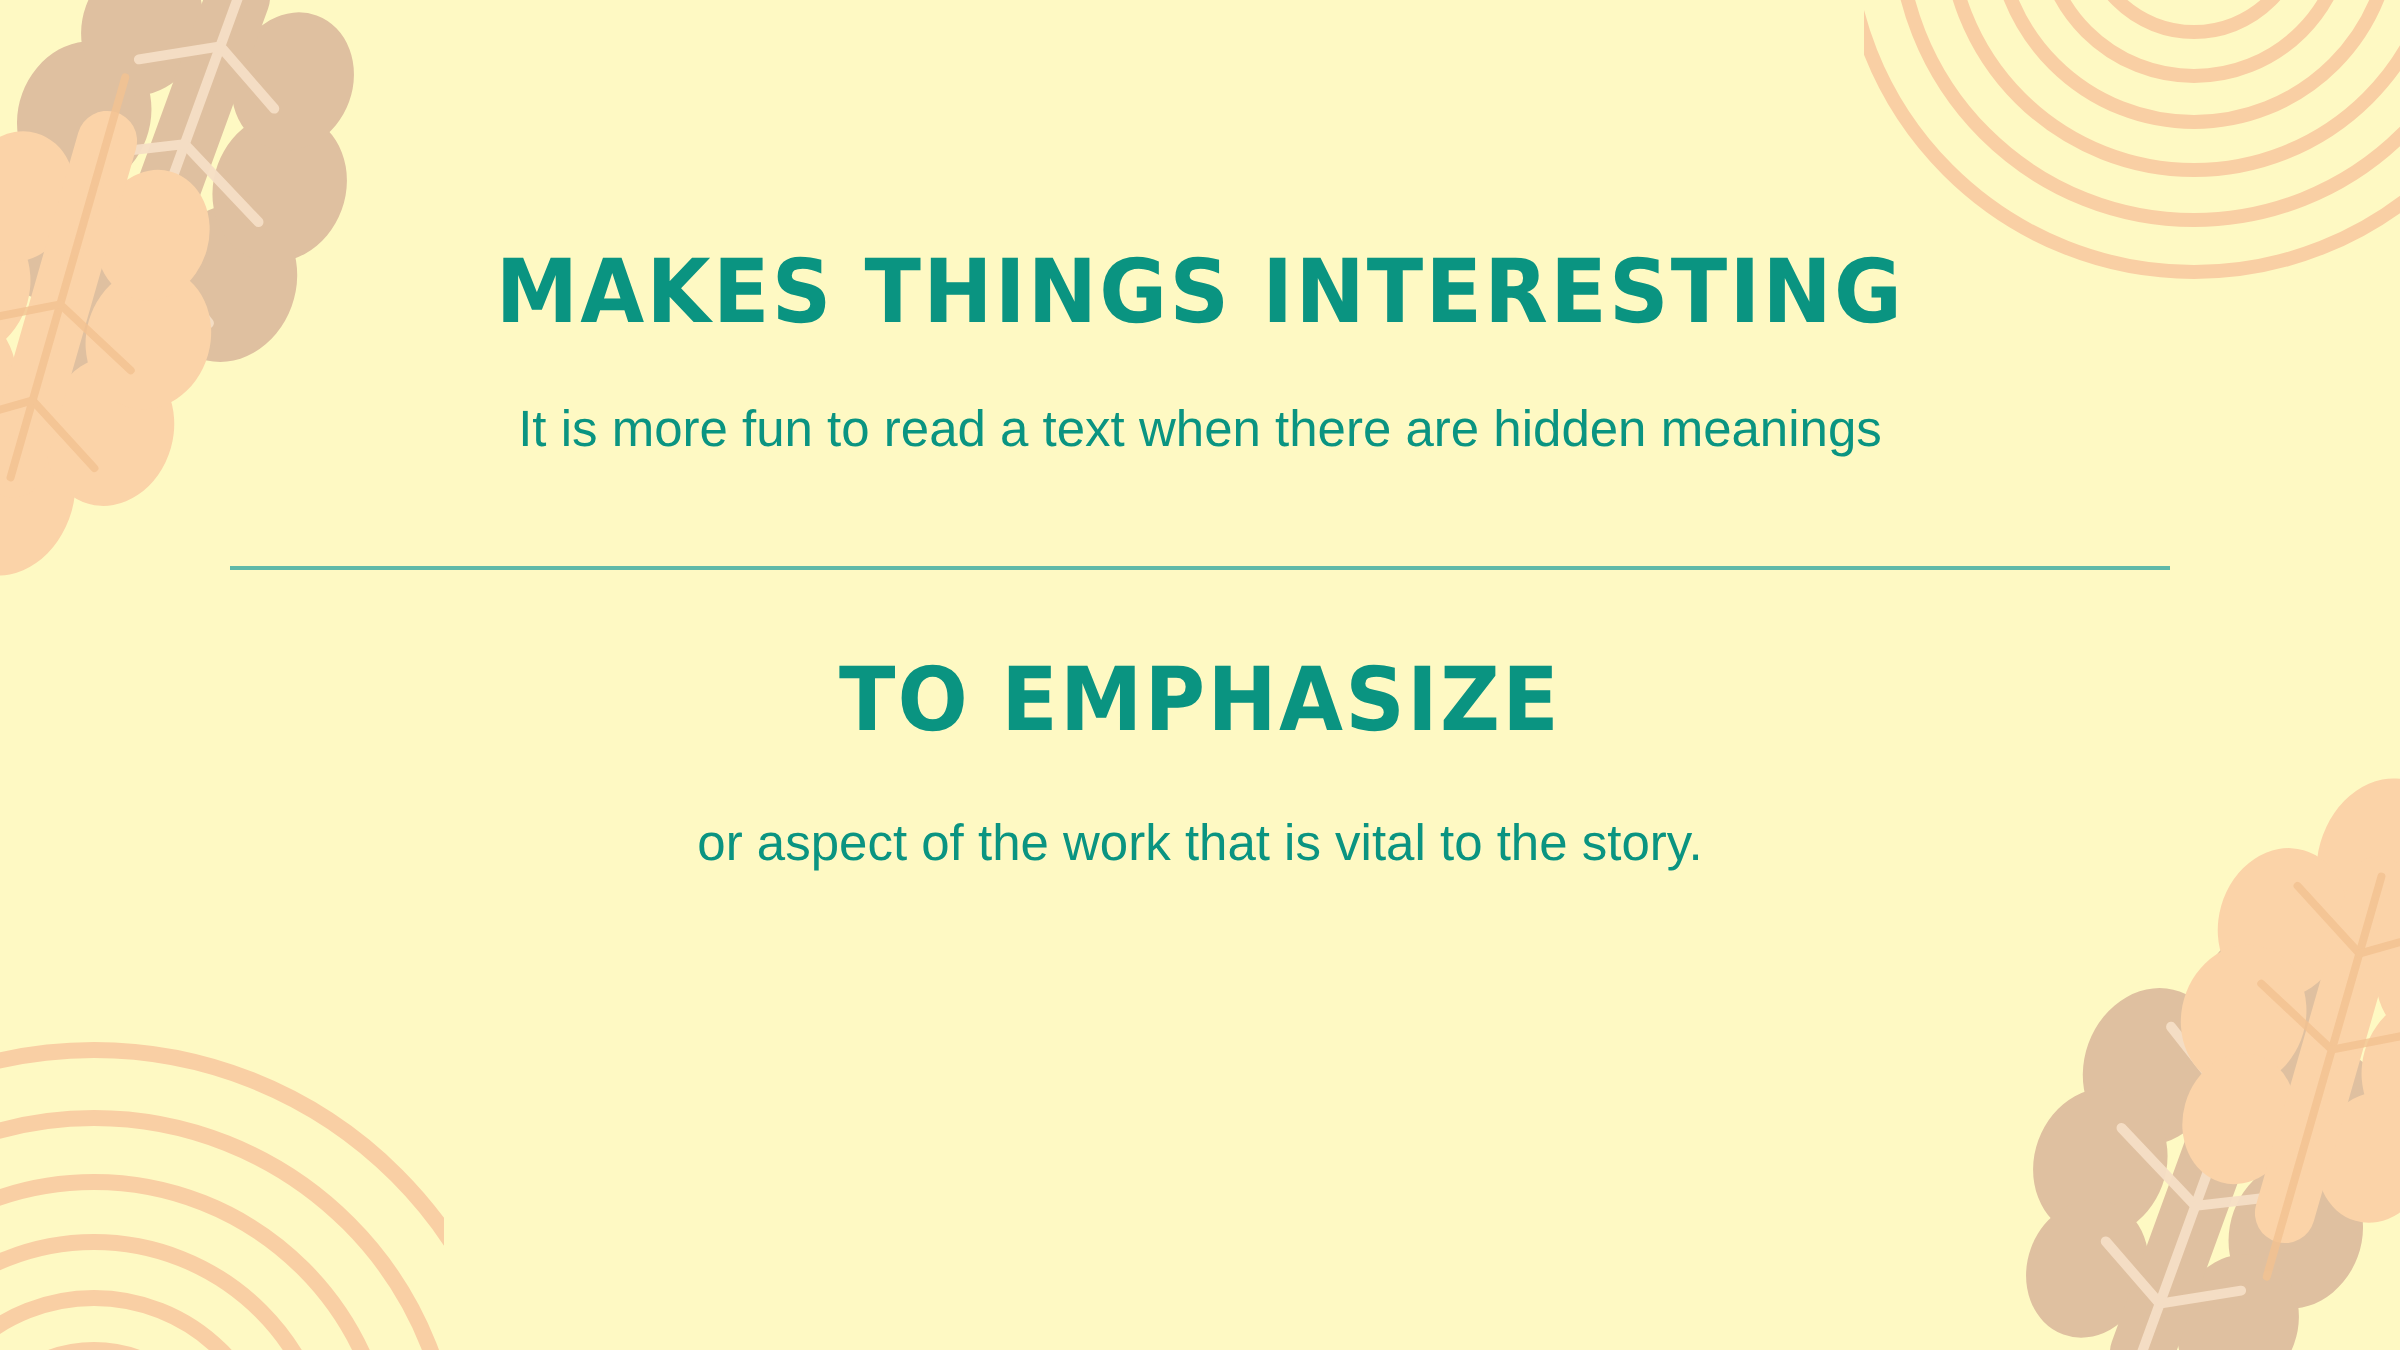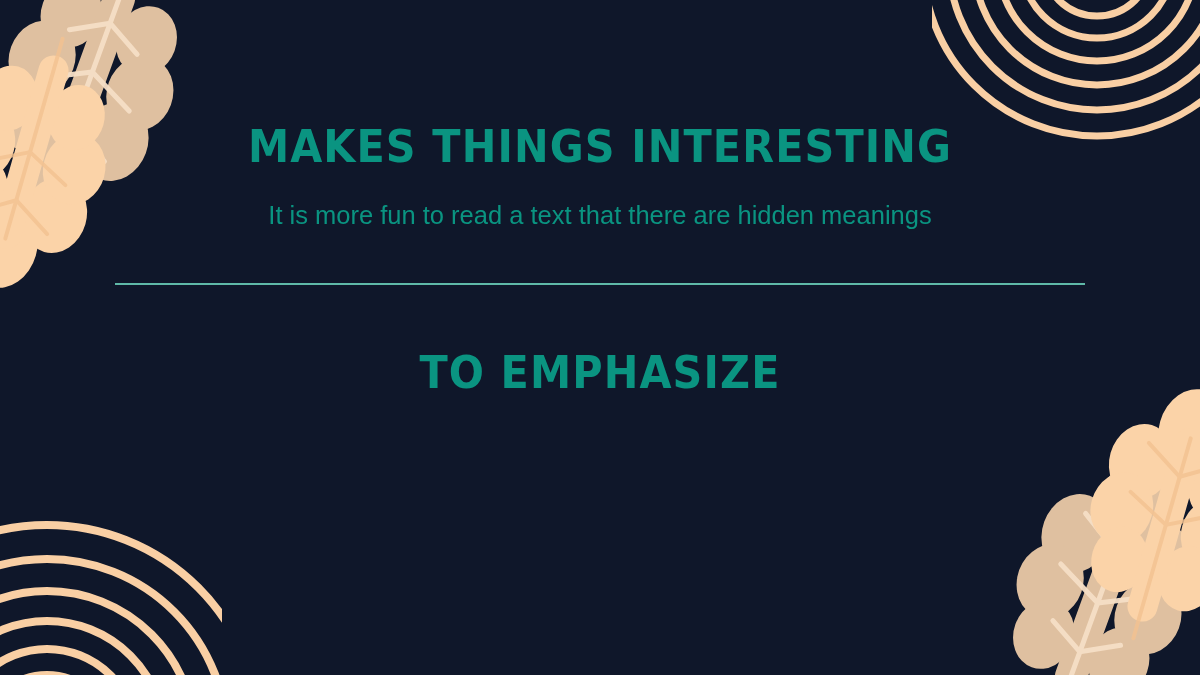--- a/index.html
+++ b/index.html
@@ -9,21 +9,21 @@
   body {
     width: 1200px;
     height: 675px;
     overflow: hidden;
     font-family: "Liberation Sans", sans-serif;
   }
   #slide {
     position: relative;
     width: 1200px;
     height: 675px;
-    background: #0f172a;
+    background: #fef9c3;
     overflow: hidden;
   }
 
   
   .decor {
     position: absolute;
     pointer-events: none;
   }
   .decor svg { display: block; }
 
@@ -74,21 +74,21 @@
     display: flex;
     justify-content: center;
     margin-top: 47px;
   }
   #divider {
     width: 970px;
     height: 2px;
     background: #5FB9A8;
   }
 
-  #section-two { margin-top: 66px; }
+  #section-two { margin-top: 44px; }
   #section-two .body-text { margin-top: 28px; }
 </style>
 </head>
 <body>
 
 <div id="slide">
 
   <div class="decor" id="decor-top-left">
     <svg viewBox="0 0 300 330" xmlns="http://www.w3.org/2000/svg">
       <g transform="rotate(200 150 165)">
@@ -218,28 +218,29 @@
         </g>
       </g>
     </svg>
   </div>
 
   <div id="content">
 
     <div class="section" id="section-one">
       <h1 class="heading">MAKES THINGS INTERESTING</h1>
       <p class="body-text">
-        <span class="line">It is more fun to read a text that there are hidden meanings</span>
+        <span class="line">It is more fun to read a text when there are hidden meanings</span>
       </p>
     </div>
 
     <div id="divider-wrap">
       <div id="divider"></div>
     </div>
 
     <div class="section" id="section-two">
       <h1 class="heading">TO EMPHASIZE</h1>
       <p class="body-text">
+        <span class="line">or aspect of the work that is vital to the story.</span>
       </p>
     </div>
 
   </div>
 </div>
 
 </body></html>

